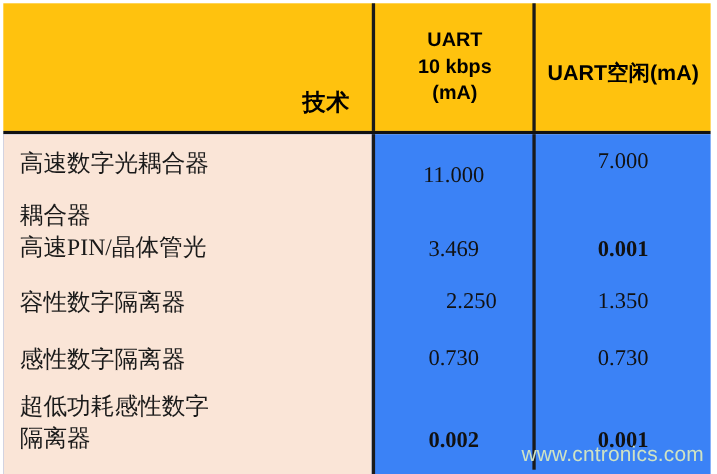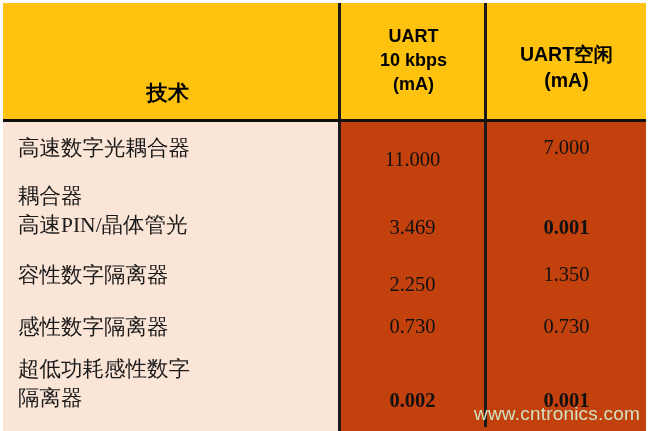--- a/index.html
+++ b/index.html
@@ -58,21 +58,21 @@
     font-weight: bold;
     font-family: "Liberation Sans", sans-serif;
   }
   .th-tech {
     left: 15px;
     top: 0;
     width: 300px;
     height: 116px;
     display: flex;
     align-items: flex-end;
-    justify-content: center;
+    justify-content: flex-end;
     padding-bottom: 12px;
     font-size: 21px;
     letter-spacing: 0.5px;
   }
   .th-col2 {
     left: 338px;
     top: 0;
     width: 145px;
     height: 116px;
     display: flex;
@@ -81,37 +81,37 @@
     justify-content: center;
     font-size: 18px;
     line-height: 1.32;
   }
   .th-col3 {
     left: 484px;
     top: 0;
     width: 159px;
     height: 116px;
     display: flex;
-    flex-direction: column;
+    flex-direction: row;
     align-items: center;
     justify-content: center;
     padding-top: 14px;
     font-size: 19.5px;
     line-height: 1.32;
   }
   .th-line { display: block; white-space: nowrap; }
 
   
   .tbody {
     position: absolute;
     left: 0;
     top: 119px;
     width: 643px;
     height: 309px;
-    background: #c2410c;
+    background: #3b82f6;
   }
   .label-col-bg {
     position: absolute;
     left: 0;
     top: 0;
     width: 335px;
     height: 309px;
     background: #FAE5D7;
   }
 
@@ -228,21 +228,21 @@
           <span class="ln">高速PIN/晶体管光</span>
         </div>
         <div class="cell-num c2" style="top:40px;">3.469</div>
         <div class="cell-num c3 bold" style="top:40px;">0.001</div>
       </div>
 
       <div class="row" style="top:132px;height:48px;">
         <div class="cell-label" style="top:7px;">
           <span class="ln">容性数字隔离器</span>
         </div>
-        <div class="cell-num c2" style="top:19px;">2.250</div>
+        <div class="cell-num c2" style="top:9px;margin-left:16px;">2.250</div>
         <div class="cell-num c3" style="top:9px;">1.350</div>
       </div>
 
       <div class="row" style="top:184px;height:48px;">
         <div class="cell-label" style="top:7px;">
           <span class="ln">感性数字隔离器</span>
         </div>
         <div class="cell-num c2" style="top:9px;">0.730</div>
         <div class="cell-num c3" style="top:9px;">0.730</div>
       </div>

